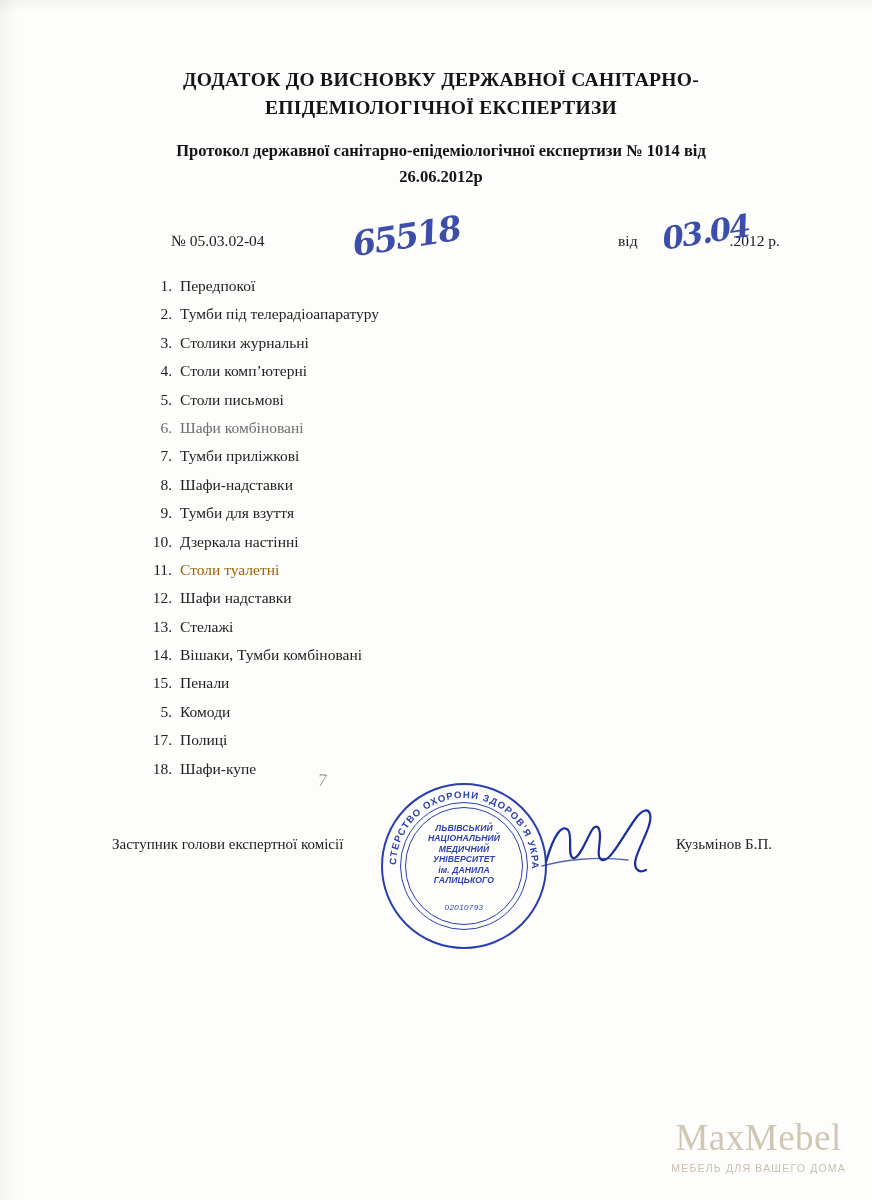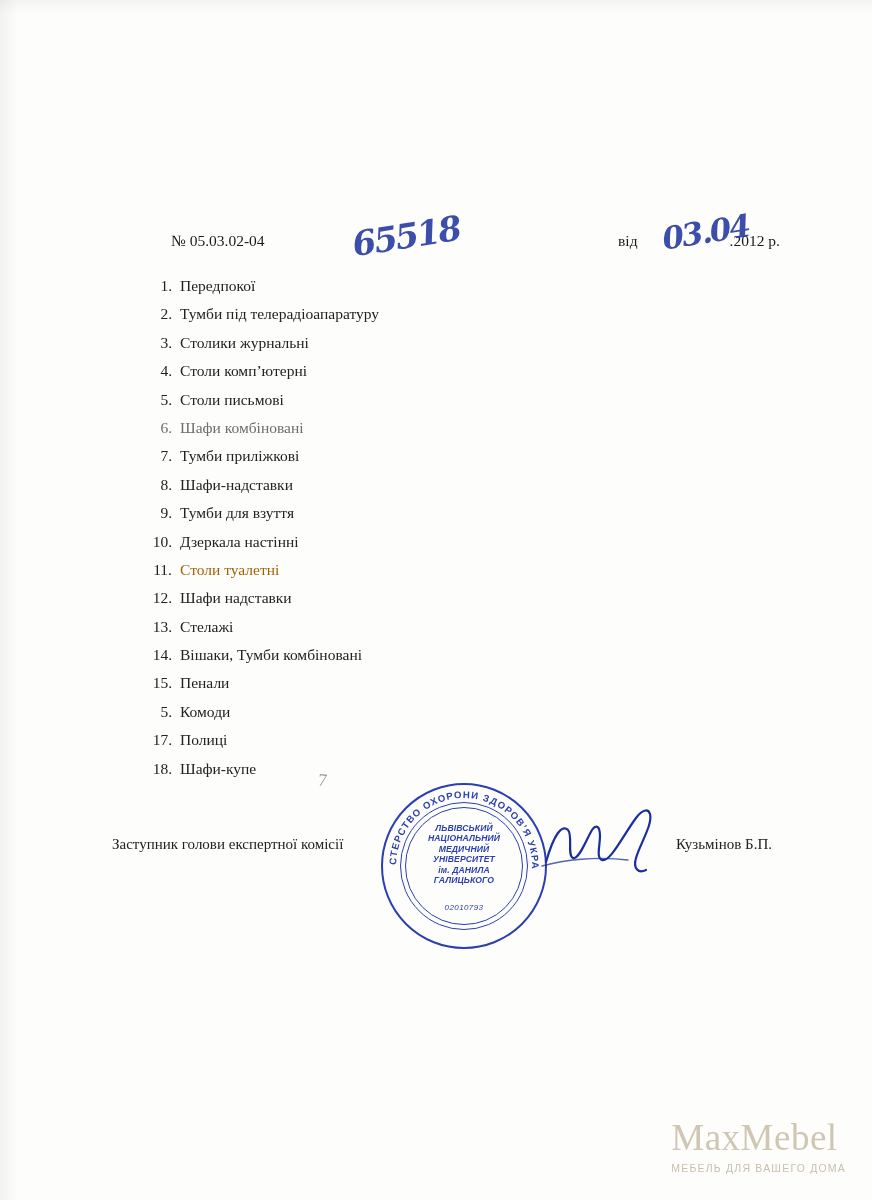--- a/index.html
+++ b/index.html
@@ -233,21 +233,21 @@
     font-family: "Liberation Serif", serif;
     transform: rotate(6deg);
     user-select: none;
   }
 
   
   .logo {
     position: absolute;
     right: 26px;
     bottom: 26px;
-    text-align: left;
+    text-align: center;
     user-select: none;
   }
   .logo-main {
     font-family: "Liberation Serif", serif;
     font-size: 37px;
     line-height: 1;
     color: #cfc6b4;
     letter-spacing: 0.5px;
   }
   .logo-main .cap { font-size: 37px; }
@@ -272,20 +272,26 @@
   }
 </style>
 </head>
 <body>
 
 <div class="page">
 
   <div class="scan-edge-left"></div>
   <div class="scan-edge-top"></div>
 
+  <div class="doc-header">
+    <div class="title-line">ДОДАТОК ДО ВИСНОВКУ ДЕРЖАВНОЇ САНІТАРНО-</div>
+    <div class="title-line second">ЕПІДЕМІОЛОГІЧНОЇ ЕКСПЕРТИЗИ</div>
+    <div class="subtitle">Протокол державної санітарно-епідеміологічної експертизи № 1014 від</div>
+    <div class="subtitle" style="margin-top:2px;">26.06.2012р</div>
+  </div>
 
   <div class="ref-row">
     <span class="ref-left">№ 05.03.02-04</span>
     <span class="scrawl scrawl-num">65518</span>
     <span class="ref-right">
       <span class="vid">від</span><span>.2012 р.</span>
     </span>
     <span class="scrawl scrawl-date">03.04</span>
   </div>
 

